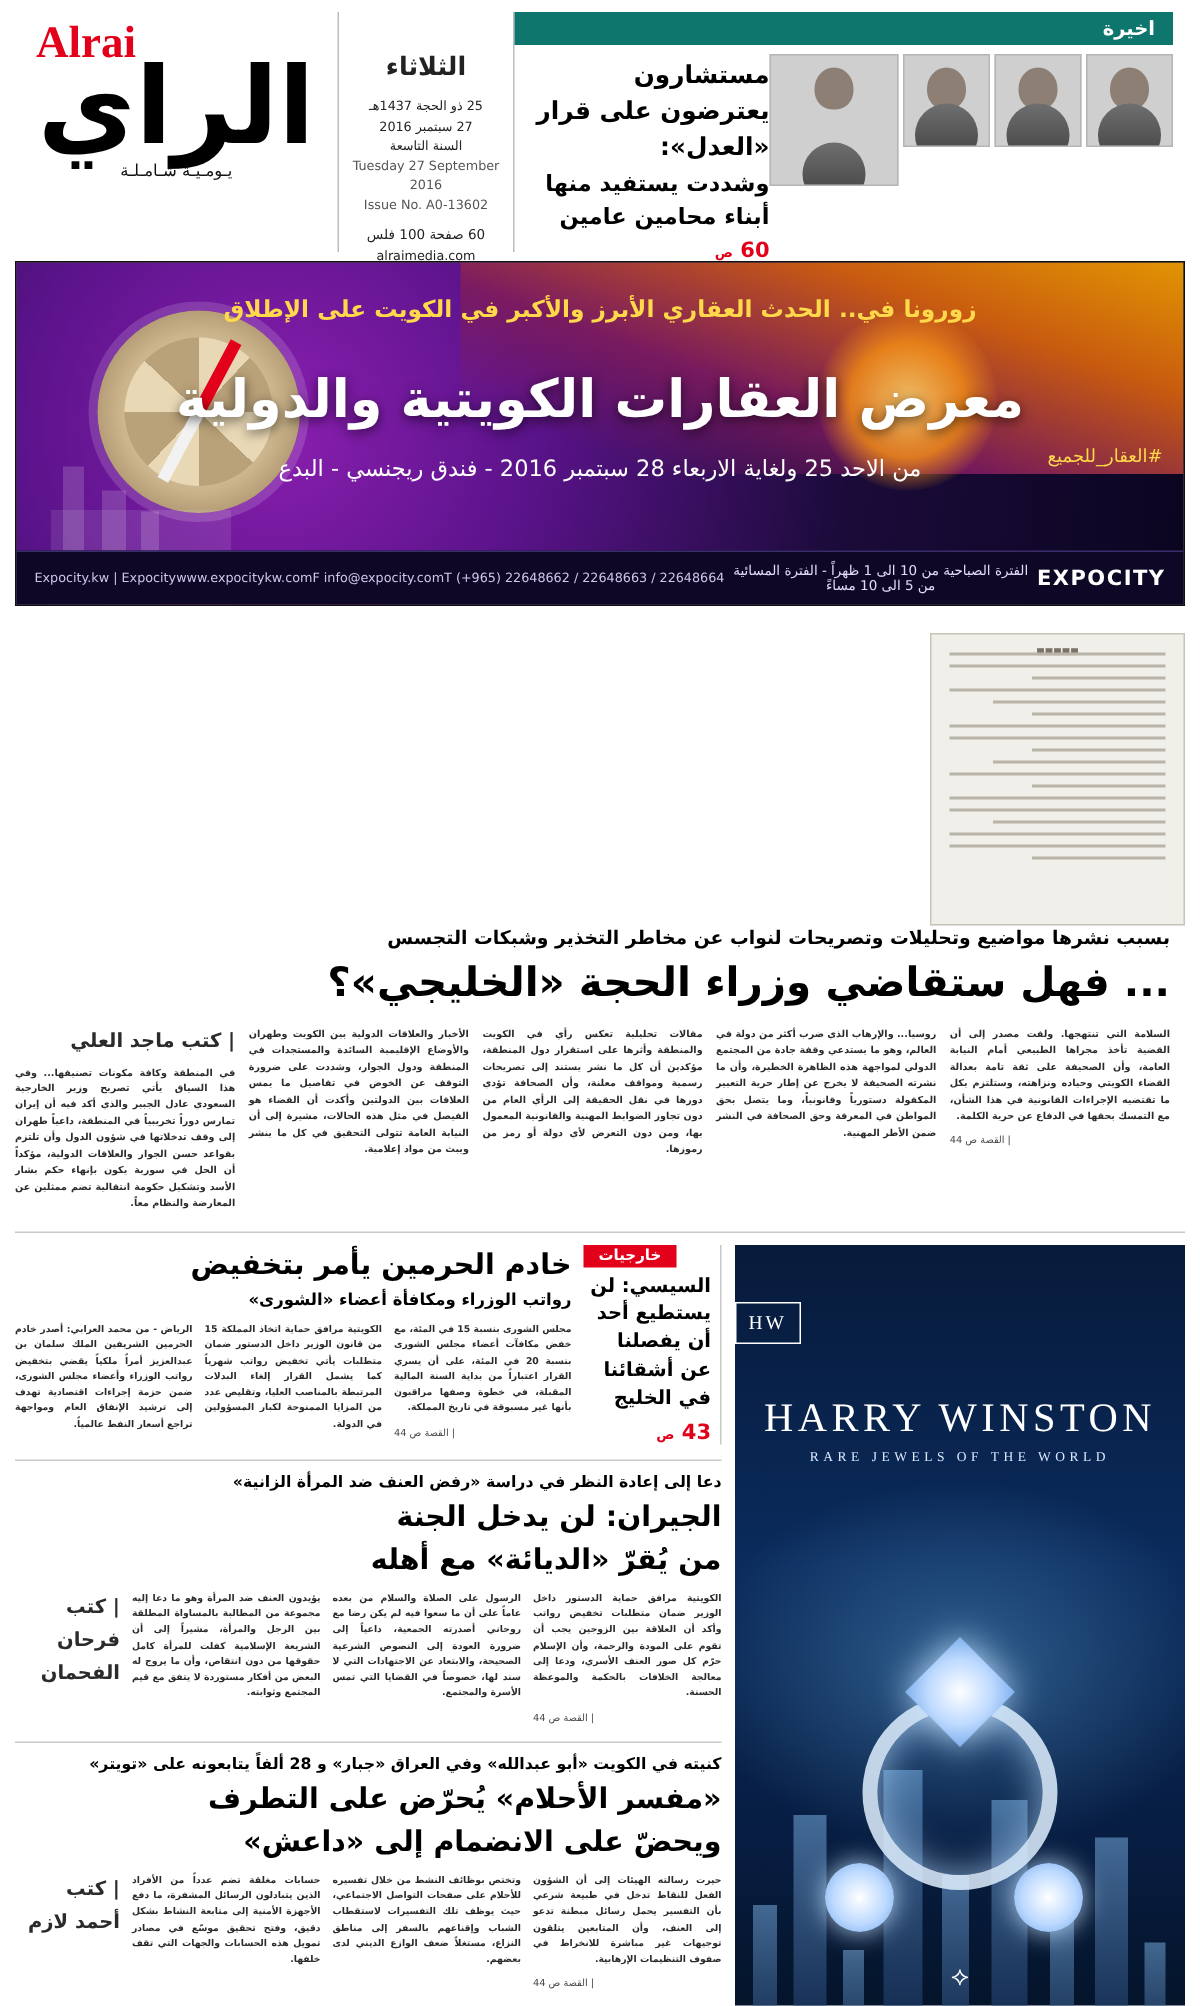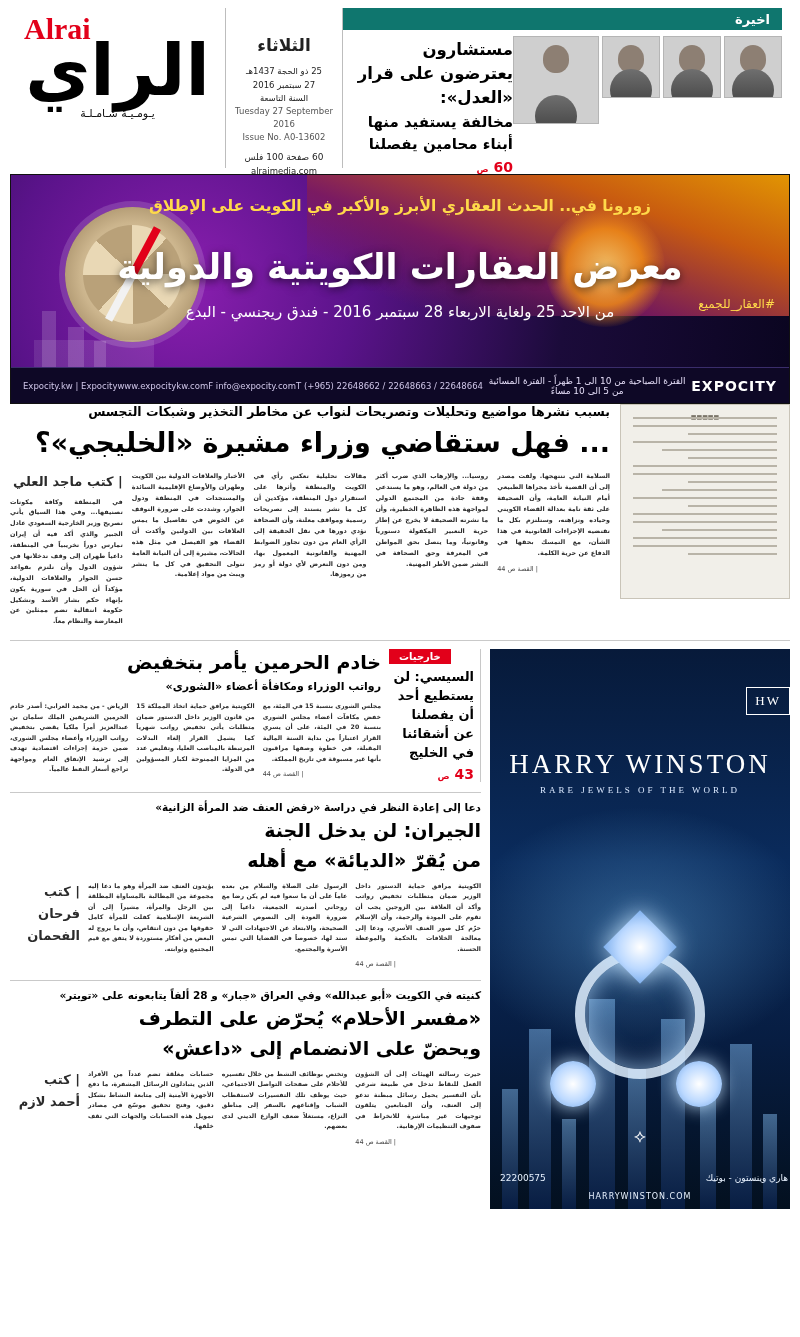--- a/index.html
+++ b/index.html
@@ -115,21 +115,21 @@
   .expo-bar {
     position:absolute; left:0; right:0; bottom:0; height:36px;
     background:#0e0826; border-top:1px solid #3a2d6b;
     display:flex; align-items:center; justify-content:space-between;
     padding:0 12px; color:#cfc6e8; font-size:8.5px;
   }
   .expo-bar .logo-ex { color:#ffffff; font-size:14px; font-weight:bold; letter-spacing:1px; }
   .expo-times { text-align:center; flex:1; font-size:9px; color:#e3dcf6; }
 
   
-  .lead { margin-top:0; display:flex; flex-direction:row; }
+  .lead { margin-top:18px; display:flex; flex-direction:column; }
   .lead-img {
     width:170px; height:195px; background:#f1efe9; border:1px solid #c9c4b8; position:relative;
     overflow:hidden;
   }
   .lead-img .doc-lines{ position:absolute; inset:12px; }
   .lead-img .doc-lines i{
     display:block; height:2px; background:#b9b4a8; margin-bottom:6px; width:100%;
   }
   .lead-img .doc-lines i:nth-child(3n){ width:62%; }
   .lead-img .doc-lines i:nth-child(5n){ width:80%; }
@@ -152,21 +152,21 @@
   
   .grid { display:flex; flex-direction:row; gap:9px; margin-top:4px; }
   .hw-ad {
     width:300px; height:560px; position:relative; overflow:hidden;
     background:linear-gradient(#071a3a 0%, #0a2b5c 38%, #071d42 70%, #03101f 100%);
   }
   .hw-ad .glow{ position:absolute; left:-10%; top:28%; width:120%; height:45%;
     background:radial-gradient(ellipse at center, rgba(120,200,255,.35), rgba(10,40,90,0) 70%);}
   .hw-ad .city{ position:absolute; left:0; right:0; bottom:0; height:58%; }
   .hw-ad .city i{ position:absolute; bottom:0; background:linear-gradient(rgba(140,200,255,.45), rgba(8,30,70,.9)); }
-  .hw-logo{ position:absolute; top:38px; left:0; right:0; text-align:right; color:#fff; }
+  .hw-logo{ position:absolute; top:38px; left:0; right:0; text-align:left; color:#fff; }
   .hw-logo .mono{ font-family:"Liberation Serif", serif; font-size:13px; letter-spacing:2px; border:1px solid #fff; display:inline-block; padding:5px 8px;}
   .hw-name{ position:absolute; top:100px; left:0; right:0; text-align:center; color:#fff;
     font-family:"Liberation Serif", serif; font-size:27px; letter-spacing:3px; }
   .hw-tag{ position:absolute; top:136px; left:0; right:0; text-align:center; color:#dbe9ff;
     font-family:"Liberation Serif", serif; font-size:9px; letter-spacing:3px;}
   .hw-ring{ position:absolute; left:50%; top:300px; transform:translateX(-50%); width:130px; height:130px;
     border-radius:50%; border:10px solid rgba(225,240,255,.85); box-shadow:0 0 26px rgba(180,220,255,.7) inset;}
   .hw-gem{ position:absolute; left:50%; top:272px; transform:translateX(-50%) rotate(45deg); width:52px; height:52px;
     background:radial-gradient(#ffffff, #bcd9ff 60%, #7fb0ee); box-shadow:0 0 24px rgba(200,230,255,.95);}
   .hw-ear1,.hw-ear2{ position:absolute; top:412px; width:46px; height:46px; border-radius:50%;
@@ -232,21 +232,21 @@
       </div>
       <div class="teaser-body">
         <div class="teaser-photos">
           <div class="ph big"></div>
           <div class="ph"></div>
           <div class="ph"></div>
           <div class="ph"></div>
         </div>
         <div class="teaser-text">
           <h2>مستشارون يعترضون على قرار «العدل»:</h2>
-          <h2 class="second">مخالفة يستفيد منها أبناء محامين يفصلنا</h2>
+          <h2 class="second">وشددت يستفيد منها أبناء محامين عامين</h2>
           <div class="pg-red">
             <span>60</span>
             <small>ص</small>
           </div>
         </div>
       </div>
     </div>
   </div>
 
   <div class="expo">
@@ -291,21 +291,21 @@
           <i></i>
           <i></i>
           <i></i>
           <i></i>
           <i></i>
           <i></i>
       </div>
     </div>
     <div class="lead-text">
       <p class="kicker">بسبب نشرها مواضيع وتحليلات وتصريحات لنواب عن مخاطر التخذير وشبكات التجسس</p>
-      <h1 class="lead-h2">... فهل ستقاضي وزراء مشيرة «الخليجي»؟</h1>
+      <h1 class="lead-h2">... فهل ستقاضي وزراء الحجة «الخليجي»؟</h1>
       <div class="lead-cols">
         <div class="col">
           <p>السلامة التي تنتهجها. ولفت مصدر إلى أن القضية تأخذ مجراها الطبيعي أمام النيابة العامة، وأن الصحيفة على ثقة تامة بعدالة القضاء الكويتي وحياده ونزاهته، وستلتزم بكل ما تقتضيه الإجراءات القانونية في هذا الشأن، مع التمسك بحقها في الدفاع عن حرية الكلمة.</p>
           <div class="cont">| القصة ص 44</div>
         </div>
         <div class="col">
           <p>روسيا... والإرهاب الذي ضرب أكثر من دولة في العالم، وهو ما يستدعي وقفة جادة من المجتمع الدولي لمواجهة هذه الظاهرة الخطيرة، وأن ما نشرته الصحيفة لا يخرج عن إطار حرية التعبير المكفولة دستورياً وقانونياً، وما يتصل بحق المواطن في المعرفة وحق الصحافة في النشر ضمن الأطر المهنية.</p>
         </div>
         <div class="col">
           <p>مقالات تحليلية تعكس رأي في الكويت والمنطقة وأثرها على استقرار دول المنطقة، مؤكدين أن كل ما نشر يستند إلى تصريحات رسمية ومواقف معلنة، وأن الصحافة تؤدي دورها في نقل الحقيقة إلى الرأي العام من دون تجاوز الضوابط المهنية والقانونية المعمول بها، ومن دون التعرض لأي دولة أو رمز من رموزها.</p>

